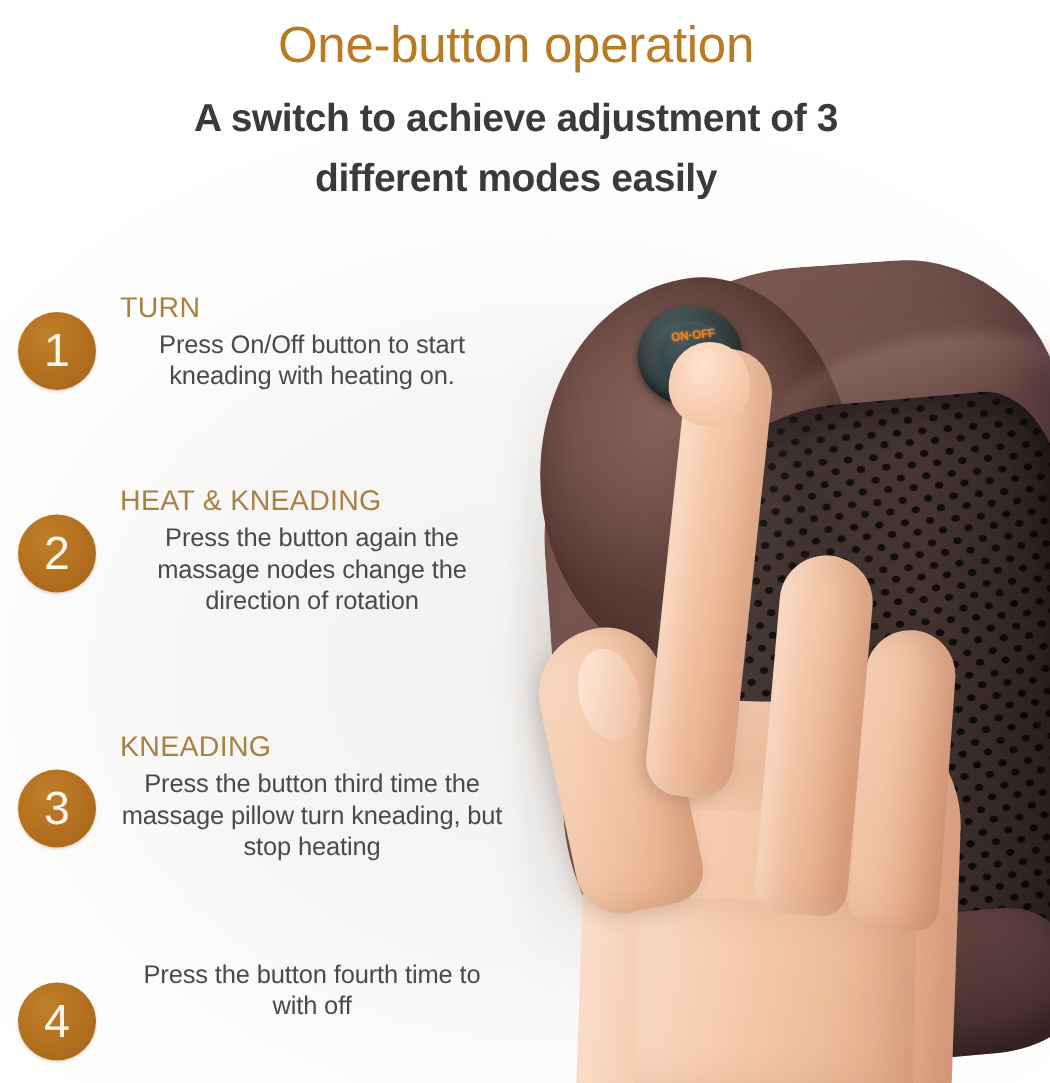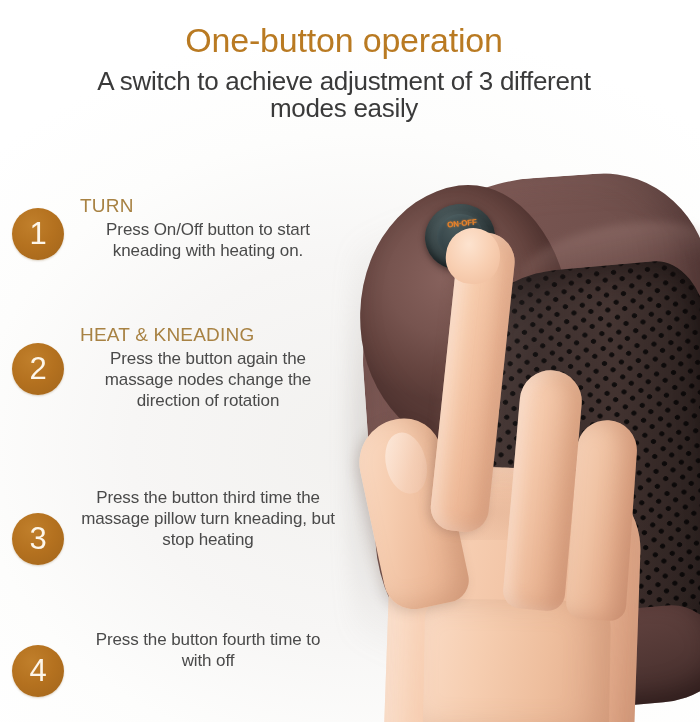--- a/index.html
+++ b/index.html
@@ -19,40 +19,40 @@
     height: 722px;
     background:
       radial-gradient(ellipse 520px 420px at 52% 62%, #f2f1ef 0%, #f7f6f5 45%, #fdfdfc 75%, #ffffff 100%),
       linear-gradient(180deg, #ffffff 0%, #fbfbfa 55%, #f6f5f4 100%);
     overflow: hidden;
   }
 
   
   .headings {
     position: absolute;
-    top: 18px;
+    top: 8px;
     left: 0;
     width: 688px;
     text-align: center;
     z-index: 20;
   }
   .main-title {
     font-size: 34px;
     line-height: 44px;
     color: #b97a22;
     letter-spacing: -0.2px;
     margin: 0;
     font-weight: 400;
   }
   .subtitle {
     font-size: 26px;
-    line-height: 27px;
+    line-height: 40px;
     color: #3a3a3a;
     margin: 6px 0 0 0;
-    font-weight: 400;
+    font-weight: 700;
     letter-spacing: -0.3px;
     padding: 0 90px;
   }
 
   
   .photo {
     position: absolute;
     top: 0;
     left: 0;
     width: 700px;
@@ -418,20 +418,21 @@
       <div class="badge badge-offset-2">2</div>
       <div class="step-text">
         <p class="step-label">HEAT &amp; KNEADING</p>
         <p class="step-desc">Press the button again the massage nodes change the direction of rotation</p>
       </div>
     </div>
 
     <div class="step step-3">
       <div class="badge badge-offset-3">3</div>
       <div class="step-text">
+        <p class="step-label">KNEADING</p>
         <p class="step-desc">Press the button third time the massage pillow turn kneading, but stop heating</p>
       </div>
     </div>
 
     <div class="step step-4">
       <div class="badge badge-offset-4">4</div>
       <div class="step-text">
         <p class="step-desc">Press the button fourth time to with off</p>
       </div>
     </div>

